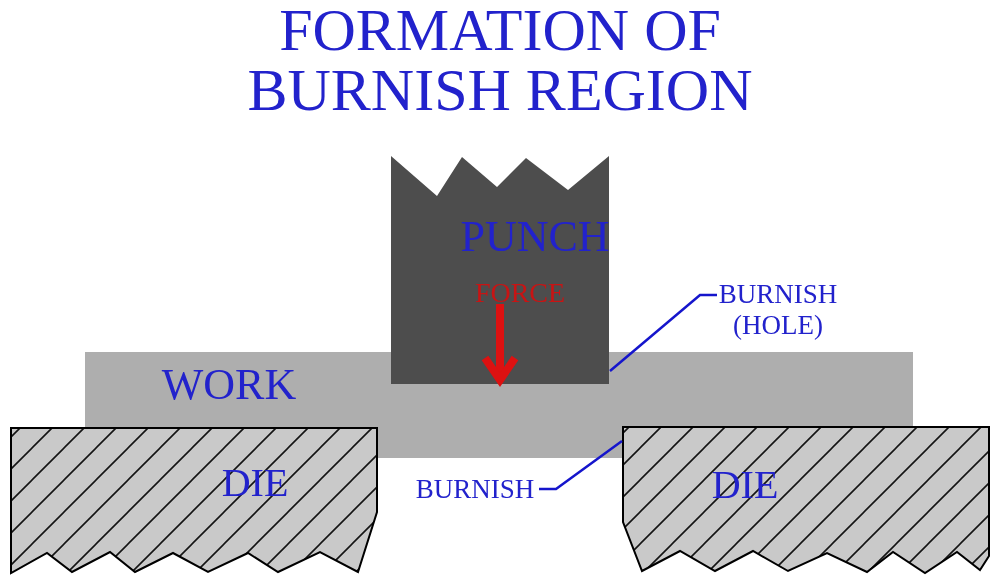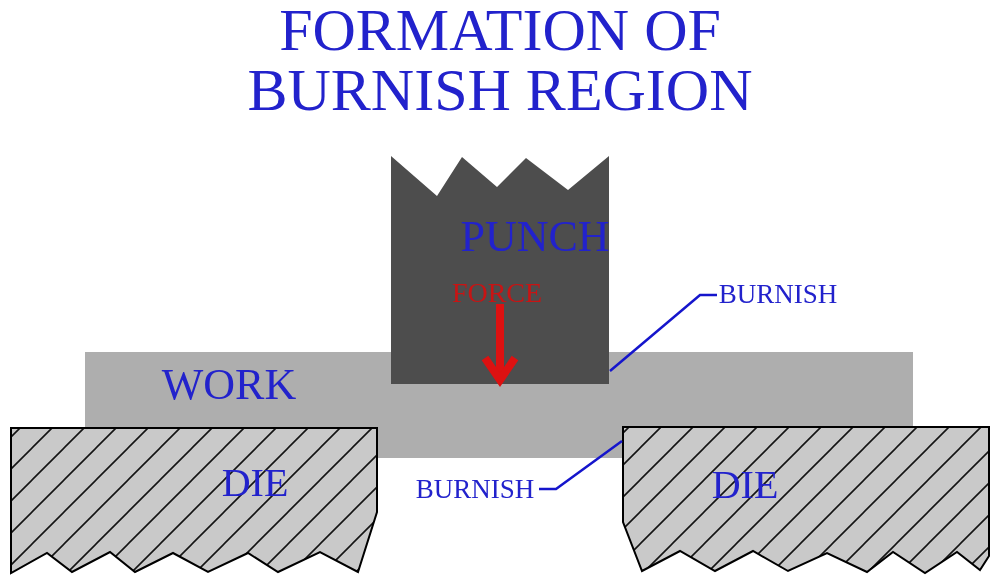--- a/index.html
+++ b/index.html
@@ -19,21 +19,21 @@
     white-space: nowrap;
     color: var(--label-blue, #2222cc);
     line-height: 1;
   }
   .title {
     left: 500px; top: 0px;
     font-size: 60px; line-height: 60px;
     color: var(--label-blue, #2222cc);
   }
   .punch-label  { left: 500px; top: 215px; font-size: 44px; margin-left: 35px; }
-  .force-label  { left: 497px; top: 279px; font-size: 28px; color: var(--force-red, #c81414); }
+  .force-label  { left: 520px; top: 279px; font-size: 28px; color: var(--force-red, #c81414); }
   .work-label   { left: 229px; top: 363px; font-size: 44px; }
   .die-label-left  { left: 255px; top: 463px; font-size: 40px; }
   .die-label-right { left: 745px; top: 465px; font-size: 40px; }
   .burnish-hole  { left: 778px; top: 279px; font-size: 27px; line-height: 31px; }
   .burnish-blank { left: 475px; top: 474px; font-size: 27px; line-height: 30px; }
 </style>
 </head>
 <body>
 
 <div class="stage">
@@ -74,19 +74,20 @@
   <div class="lbl force-label">FORCE</div>
 
   <div class="lbl work-label">WORK</div>
 
   <div class="lbl die-label-left">DIE</div>
 
   <div class="lbl die-label-right">DIE</div>
 
   <div class="lbl burnish-hole">
     <div>BURNISH</div>
+    <div>(HOLE)</div>
   </div>
 
   <div class="lbl burnish-blank">
     <div>BURNISH</div>
   </div>
 
 </div>
 
 </body></html>

